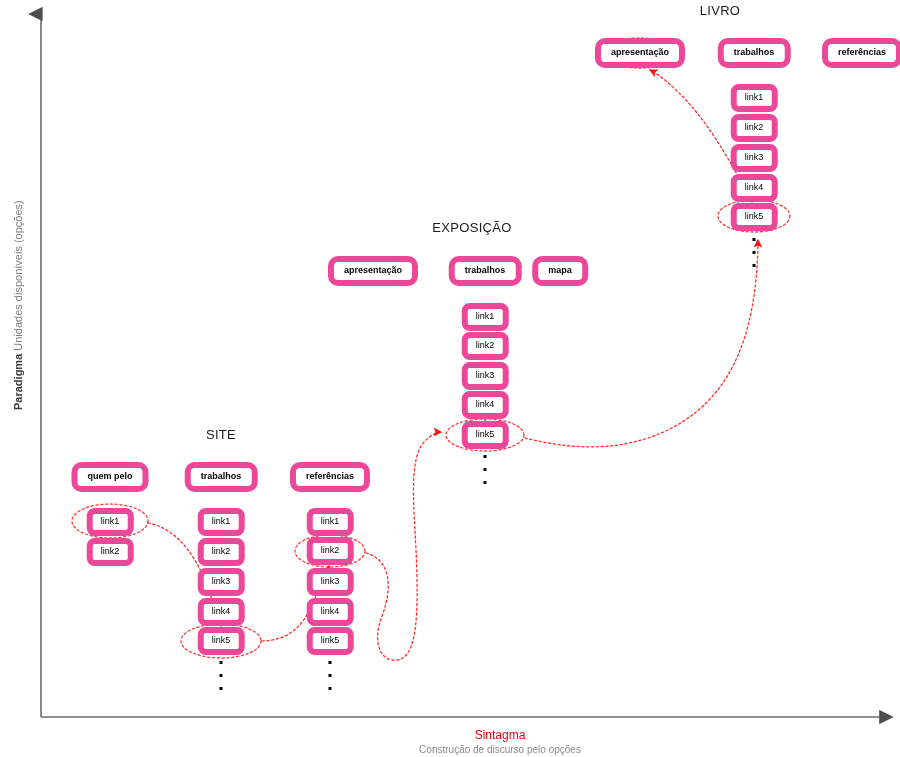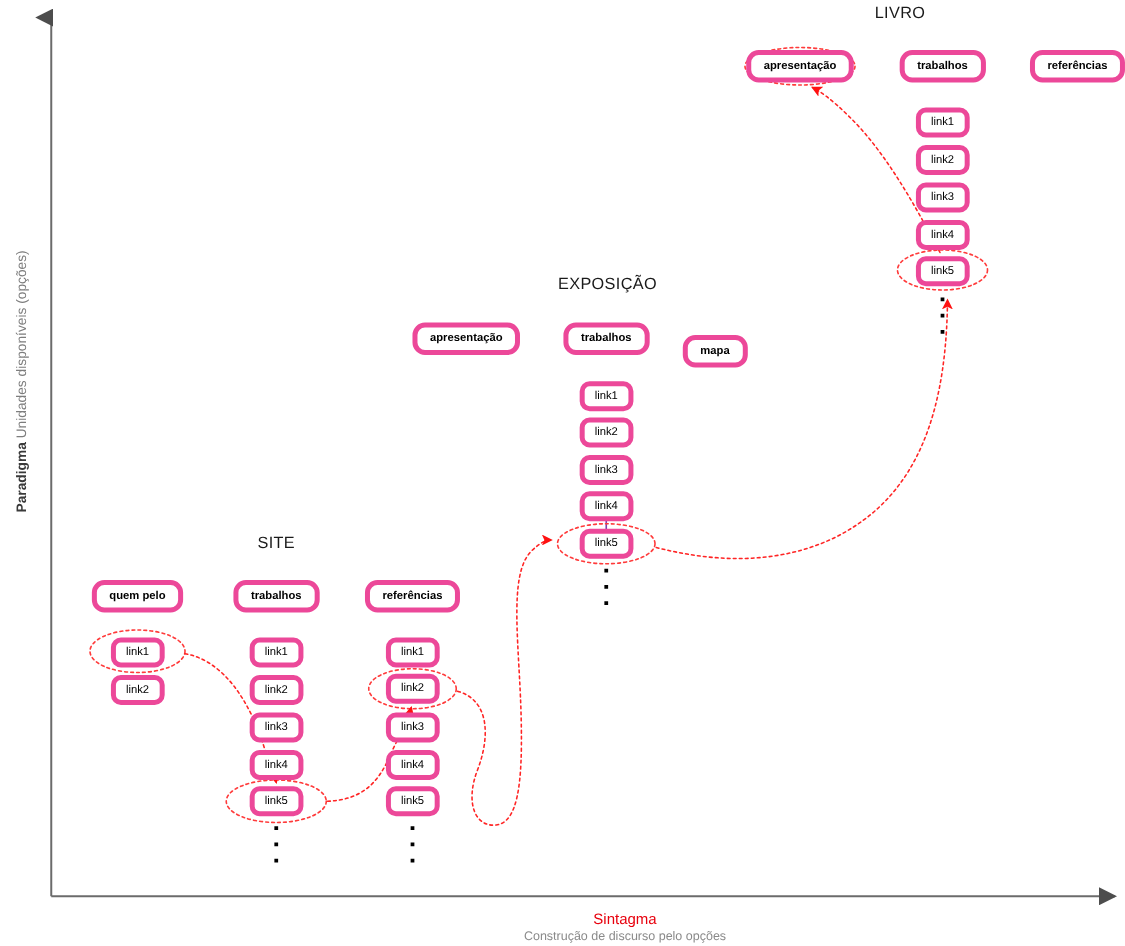--- a/index.html
+++ b/index.html
@@ -22,21 +22,21 @@
     left: 0;
     top: 0;
     width: 900px;
     height: 757px;
     pointer-events: none;
   }
   
   .node {
     position: absolute;
     transform: translate(-50%, -50%);
-    border: 4px solid #ec4899;
+    border: 6px solid #ec4899;
     border-radius: 9px;
     background: #ffffff;
     color: #000000;
     font-size: 9px;
     line-height: 1;
     padding: 4px 9px 5px 9px;
     white-space: nowrap;
     text-align: left;
     font-family: "Liberation Sans", sans-serif;
   }
@@ -153,21 +153,21 @@
     <span class="main">Paradigma</span>
     <span class="sub">Unidades disponíveis (opções)</span>
   </div>
 
   <div class="x-axis-label" style="left:500px; top:728px;">
     <span class="main">Sintagma</span>
     <span class="sub">Construção de discurso pelo opções</span>
   </div>
 
   <div class="cluster-title" style="left:221px; top:434px;text-align:right;">SITE</div>
-  <div class="cluster-title" style="left:486px; top:227px;">EXPOSIÇÃO</div>
+  <div class="cluster-title" style="left:472px; top:227px;">EXPOSIÇÃO</div>
   <div class="cluster-title" style="left:720px; top:10px;">LIVRO</div>
 
   <div>
 
     <div class="node header" style="left:110px; top:477px;">quem pelo</div>
     <div class="node link" style="left:110px; top:522px;">link1</div>
     <div class="node link" style="left:110px; top:552px;">link2</div>
 
     <div class="node header" style="left:221px; top:477px;">trabalhos</div>
     <div class="node link" style="left:221px; top:522px;">link1</div>
@@ -202,21 +202,21 @@
     <div class="node link" style="left:485px; top:346px;">link2</div>
     <div class="node link" style="left:485px; top:376px;">link3</div>
     <div class="node link" style="left:485px; top:405px;">link4</div>
     <div class="node link" style="left:485px; top:435px;">link5</div>
     <div class="vdots" style="left:485px; top:455px;">
         <i></i>
         <i></i>
         <i></i>
       </div>
 
-    <div class="node header" style="left:572px; top:271px;margin-top:10px;">mapa</div>
+    <div class="node header" style="left:560px; top:271px;">mapa</div>
   </div>
 
   <div>
     <div class="node header" style="left:640px; top:53px;">apresentação</div>
 
     <div class="node header" style="left:754px; top:53px;">trabalhos</div>
     <div class="node link" style="left:754px; top:98px;">link1</div>
     <div class="node link" style="left:754px; top:128px;">link2</div>
     <div class="node link" style="left:754px; top:158px;">link3</div>
     <div class="node link" style="left:754px; top:188px;">link4</div>

